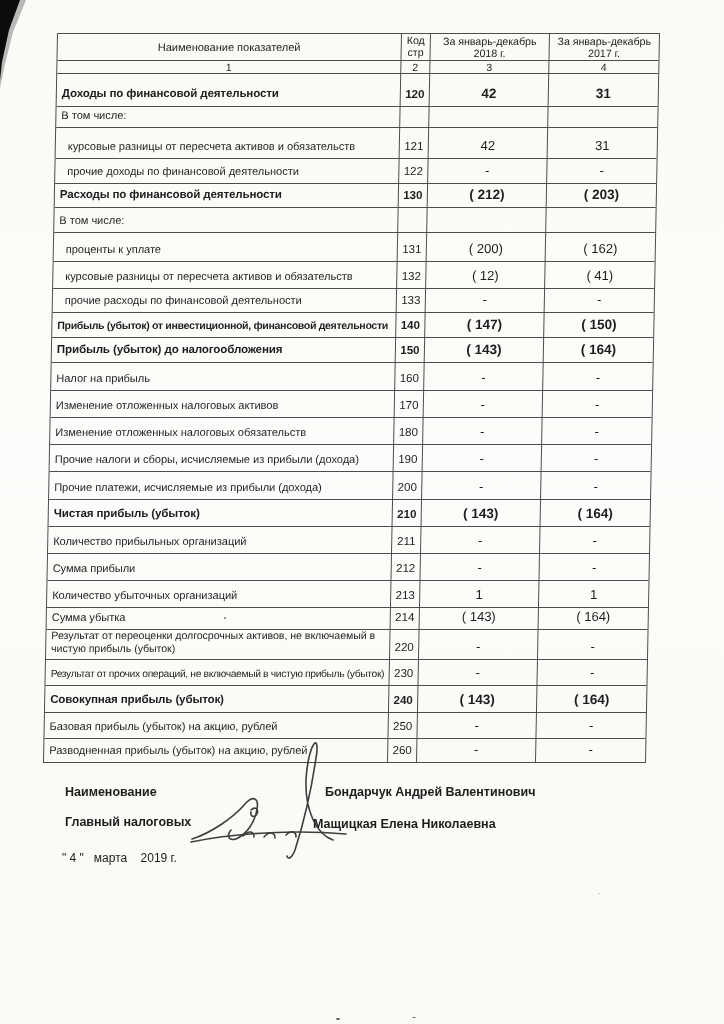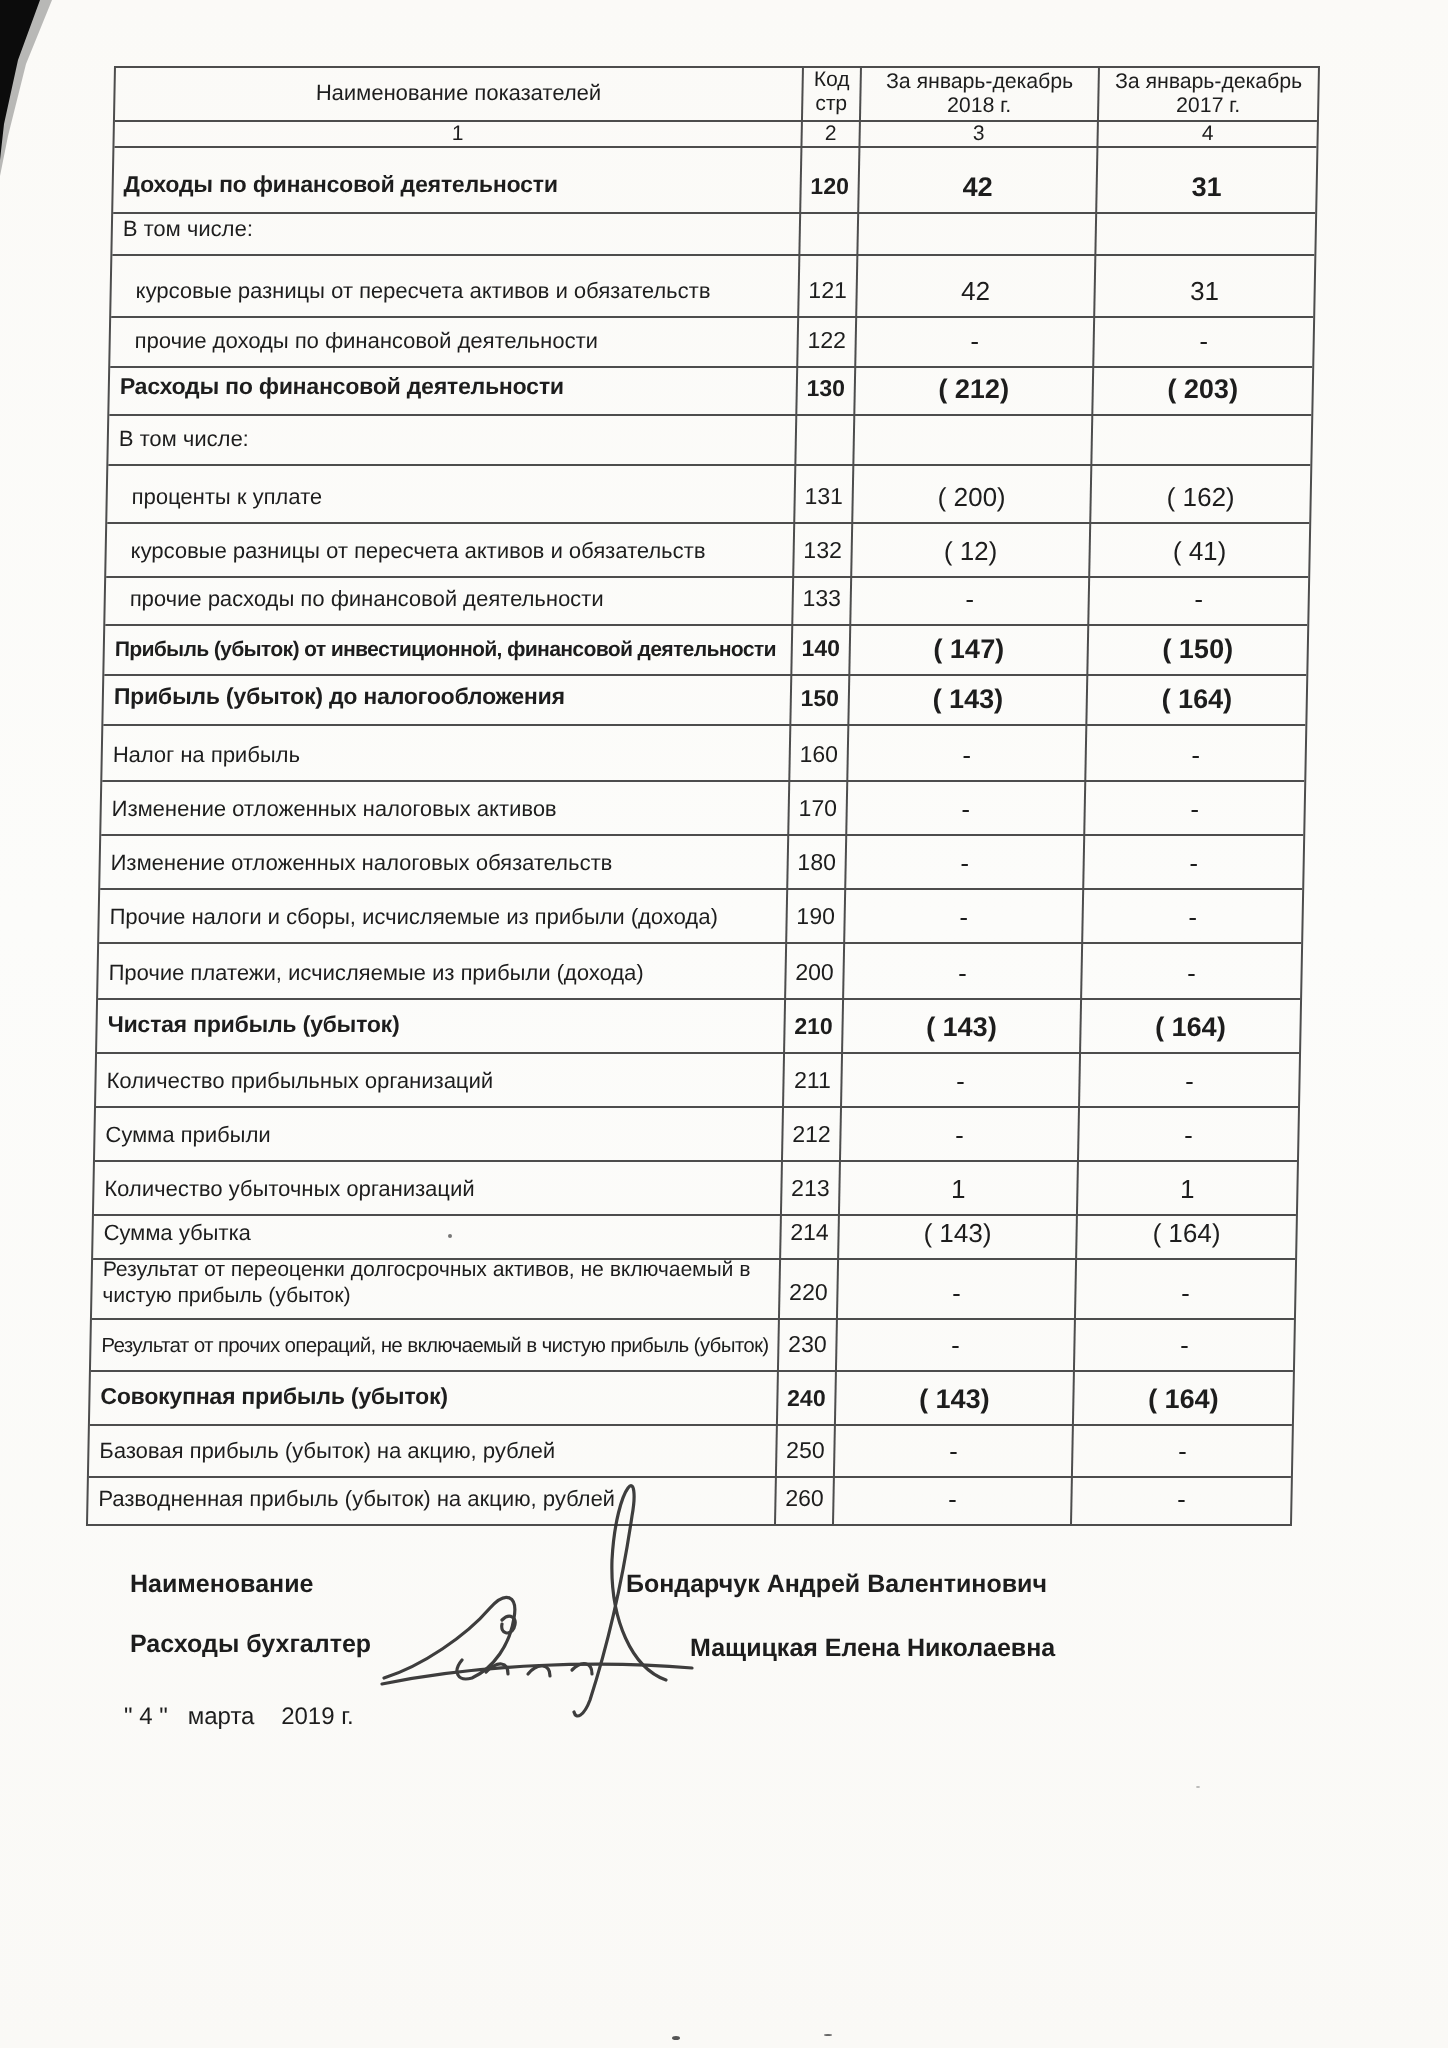--- a/index.html
+++ b/index.html
@@ -43,23 +43,23 @@
   .c-name span.tight{font-size:10.2px;letter-spacing:-0.3px;white-space:nowrap;}
   .c-name span.wrapp{font-size:10.5px;line-height:1.18;}
   .c-code{width:29px;border-right:1px solid var(--ln);justify-content:center;padding-bottom:6px;font-size:11.5px;}
   .trow.bold .c-code{font-weight:700;}
   .c-v1{width:119px;border-right:1px solid var(--ln);justify-content:center;padding-bottom:5px;font-size:13px;}
   .c-v2{flex:1;justify-content:center;padding-bottom:5px;font-size:13px;}
   .trow.bold .c-v1,.trow.bold .c-v2{font-weight:700;font-size:13.5px;}
   
   .sig{position:absolute;font-weight:700;font-size:12.5px;white-space:pre;}
   .sig-role1{left:65px;top:785px;}
-  .sig-name1{left:313px;top:785px;}
+  .sig-name1{left:325px;top:785px;}
   .sig-role2{left:65px;top:815px;}
-  .sig-name2{left:345px;top:817px;}
+  .sig-name2{left:313px;top:817px;}
   .sig-date{position:absolute;left:62px;top:851px;font-size:12px;font-weight:400;white-space:pre;}
   .autograph{position:absolute;left:0;top:0;pointer-events:none;}
   .speck{position:absolute;background:#777;border-radius:50%;}
 </style>
 </head>
 <body>
 
 <div class="page">
 
   <svg class="corner-svg" width="60" height="120" viewBox="0 0 60 120">
@@ -431,21 +431,21 @@
           </div>
           <div class="cell c-v2">
             <span>-</span>
           </div>
         </div>
       </div>
   </div>
 
   <div class="sig sig-role1">Наименование</div>
   <div class="sig sig-name1">Бондарчук Андрей Валентинович</div>
-  <div class="sig sig-role2">Расходы бухгалтер</div>
+  <div class="sig sig-role2">Главный налоговых</div>
   <div class="sig sig-name2">Мащицкая Елена Николаевна</div>
   <div class="sig-date">" 4 "   марта    2019 г.</div>
 
   <svg class="autograph" width="724" height="1024" viewBox="0 0 724 1024">
     <g fill="none" stroke="#2e2e2e" stroke-width="1.6" stroke-linecap="round" opacity="0.92">
 
       <path d="M333,840 C316,834 305,810 306,780 C307,761 311,748 314,744 C317,740 318,747 316,758 C311,792 304,822 295,850 C292,858 288,860 287,856"></path>
 
       <path d="M192,839 C211,833 233,818 245,804 C253,795 259,798 257,809 C255,822 247,834 236,839 C229,841 226,836 231,830"></path>
       <path d="M251,810 c4,-4 8,-1 6,4 c-2,4 -7,3 -6,-2"></path>

